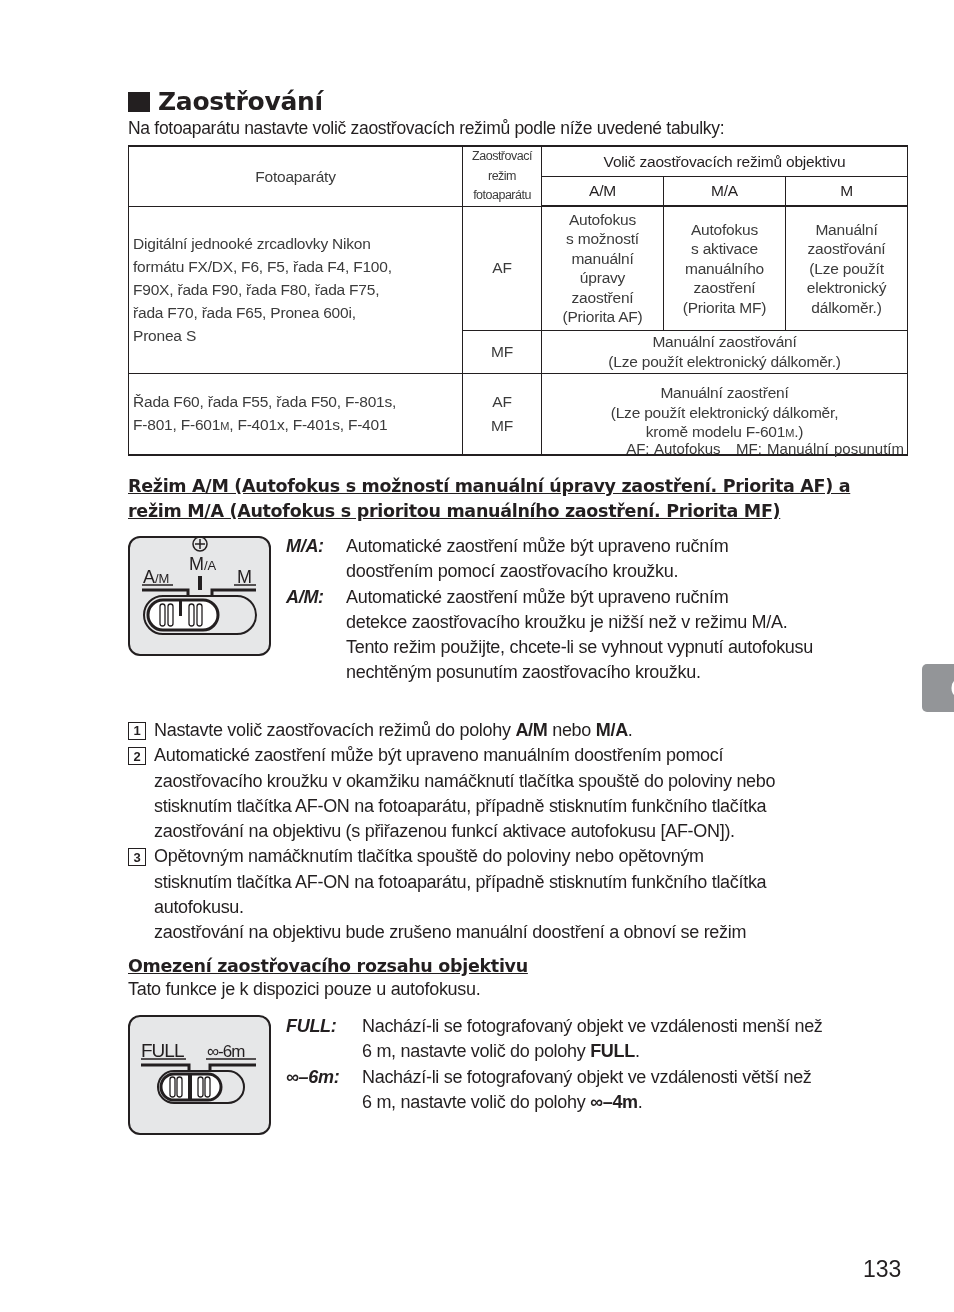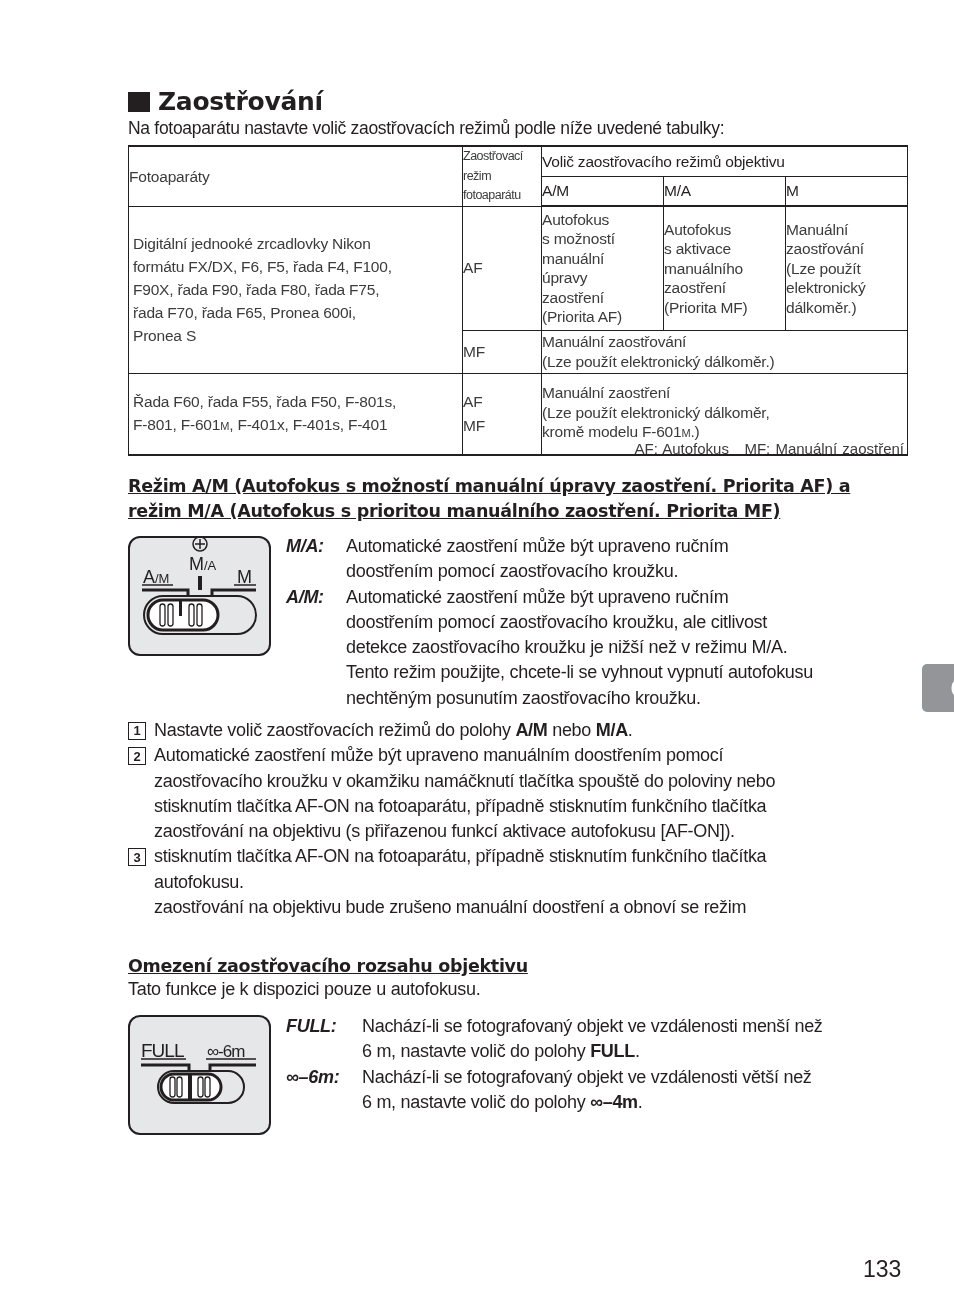--- a/index.html
+++ b/index.html
@@ -25,21 +25,21 @@
     font-size: 17.5px; letter-spacing: -0.3px; color: #231f20;
   }
 
   
   table.spec {
     position: absolute; left: 80px; top: 137px; width: 780px;
     border-collapse: collapse; font-size: 15.5px; color: #3b3b3b;
     letter-spacing: -0.2px;
   }
   table.spec td, table.spec th {
-    border: 1px solid #231f20; text-align: left; vertical-align: middle;
+    border: 1px solid #231f20; text-align: center; vertical-align: middle;
     font-weight: normal; line-height: 19.5px;
   }
   table.spec { border-top: 2.5px solid #231f20; border-bottom: 2.5px solid #231f20; }
   table.spec tr.head-bottom td { border-bottom: 2px solid #231f20; }
   .small-head { font-size: 12.5px; line-height: 11.5px; letter-spacing: -0.5px; }
   .left-cell { text-align: left !important; padding: 16px 4px; line-height: 23px !important; }
   .legend {
     position: absolute; right: 98px; top: 432px; font-size: 15px; color: #3b3b3b;
     word-spacing: 1px;
   }
@@ -95,21 +95,21 @@
 
   <table class="spec">
     <tbody>
         <tr style="height:28px">
       <td rowspan="2" style="width:334px">Fotoaparáty</td>
       <td rowspan="2" style="width:79px" class="small-head">
         <div>Zaostřovací</div>
         <div>režim</div>
         <div>fotoaparátu</div>
       </td>
-      <td colspan="3" style="color:#231f20">Volič zaostřovacího režimů objektivu</td>
+      <td colspan="3" style="color:#231f20">Volič zaostřovacích režimů objektivu</td>
     </tr>
     <tr class="head-bottom" style="height:28px">
       <td style="width:122px;color:#231f20">A/M</td>
       <td style="width:122px;color:#231f20">M/A</td>
       <td style="width:122px;color:#231f20">M</td>
     </tr>
     <tr style="height:124px">
       <td rowspan="2" class="left-cell">
         <div>Digitální jednooké zrcadlovky Nikon</div>
         <div>formátu FX/DX, F6, F5, řada F4, F100,</div>
@@ -158,21 +158,21 @@
         <div>MF</div>
       </td>
       <td colspan="3">
         <div>Manuální zaostření</div>
         <div>(Lze použít elektronický dálkoměr,</div>
         <div><span>kromě modelu F-601</span><span class="sc">M</span><span>.)</span></div>
       </td>
     </tr>
   </tbody>
     </table>
-  <div class="legend" style="white-space:pre">AF: Autofokus   MF: Manuální zaostření</div>
+  <div class="legend" style="white-space:pre">AF: Autofokus   MF: Manuální posunutím</div>
 
   <div class="h2" style="top:466px">
     <div>Režim A/M (Autofokus s možností manuální úpravy zaostření. Priorita AF) a</div>
     <div>režim M/A (Autofokus s prioritou manuálního zaostření. Priorita MF)</div>
   </div>
 
   <div class="fig" style="top:528px;height:120px">
     <svg width="139" height="116" viewBox="0 0 139 116">
       <circle cx="70" cy="6" r="7" fill="#e6e7e8" stroke="#231f20" stroke-width="1.5"></circle>
       <line x1="70" y1="1" x2="70" y2="11" stroke="#231f20" stroke-width="1.5"></line>
@@ -202,21 +202,20 @@
       <span class="term" style="width:60px">M/A:</span>
       <span class="desc">
         <div>Automatické zaostření může být upraveno ručním</div>
         <div>doostřením pomocí zaostřovacího kroužku.</div>
       </span>
     </div>
     <div class="def">
       <span class="term" style="width:60px">A/M:</span>
       <span class="desc">
         <div>Automatické zaostření může být upraveno ručním</div>
-        <div>doostřením pomocí zaostřovacího kroužku, ale citlivost</div>
         <div>detekce zaostřovacího kroužku je nižší než v režimu M/A.</div>
         <div>Tento režim použijte, chcete-li se vyhnout vypnutí autofokusu</div>
         <div>nechtěným posunutím zaostřovacího kroužku.</div>
       </span>
     </div>
   </div>
 
   <div class="steps">
     <div class="step">
       <span class="num">1</span>
@@ -229,20 +228,21 @@
       <span>
         <div>Automatické zaostření může být upraveno manuálním doostřením pomocí</div>
         <div>zaostřovacího kroužku v okamžiku namáčknutí tlačítka spouště do poloviny nebo</div>
         <div>stisknutím tlačítka AF-ON na fotoaparátu, případně stisknutím funkčního tlačítka</div>
         <div>zaostřování na objektivu (s přiřazenou funkcí aktivace autofokusu [AF-ON]).</div>
       </span>
     </div>
     <div class="step">
       <span class="num">3</span>
       <span>
+        <div>Opětovným namáčknutím tlačítka spouště do poloviny nebo opětovným</div>
         <div>stisknutím tlačítka AF-ON na fotoaparátu, případně stisknutím funkčního tlačítka</div>
         <div>autofokusu.</div>
         <div>zaostřování na objektivu bude zrušeno manuální doostření a obnoví se režim</div>
       </span>
     </div>
   </div>
 
   <div class="h2" style="top:946px">Omezení zaostřovacího rozsahu objektivu</div>
   <div class="body-text" style="top:971px">Tato funkce je k dispozici pouze u autofokusu.</div>
 

